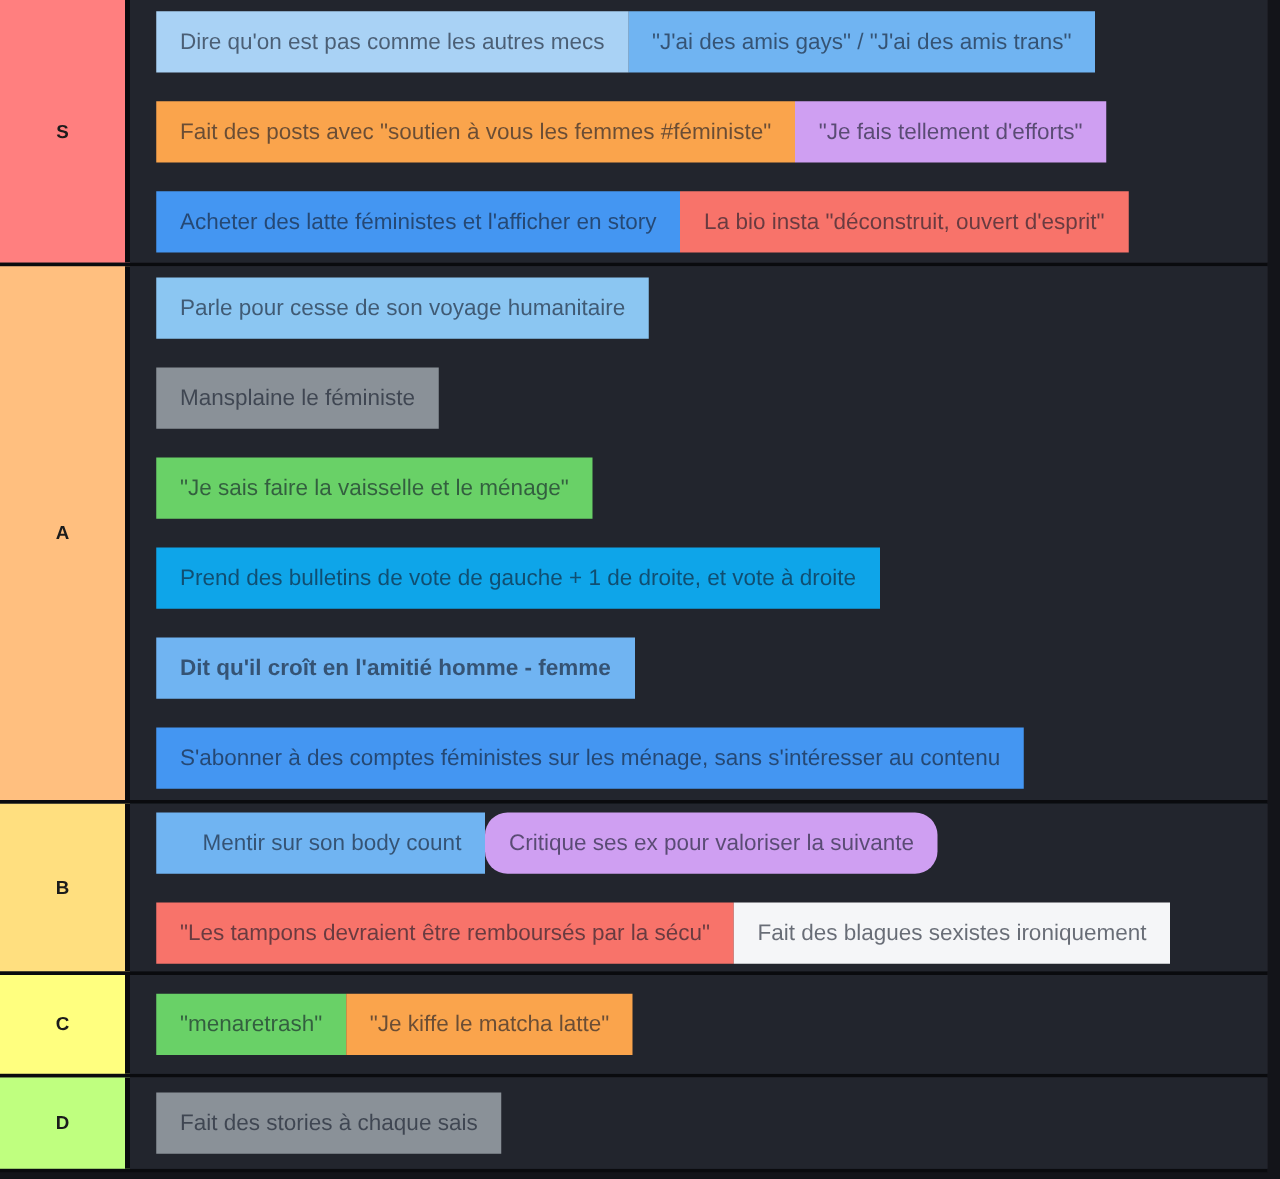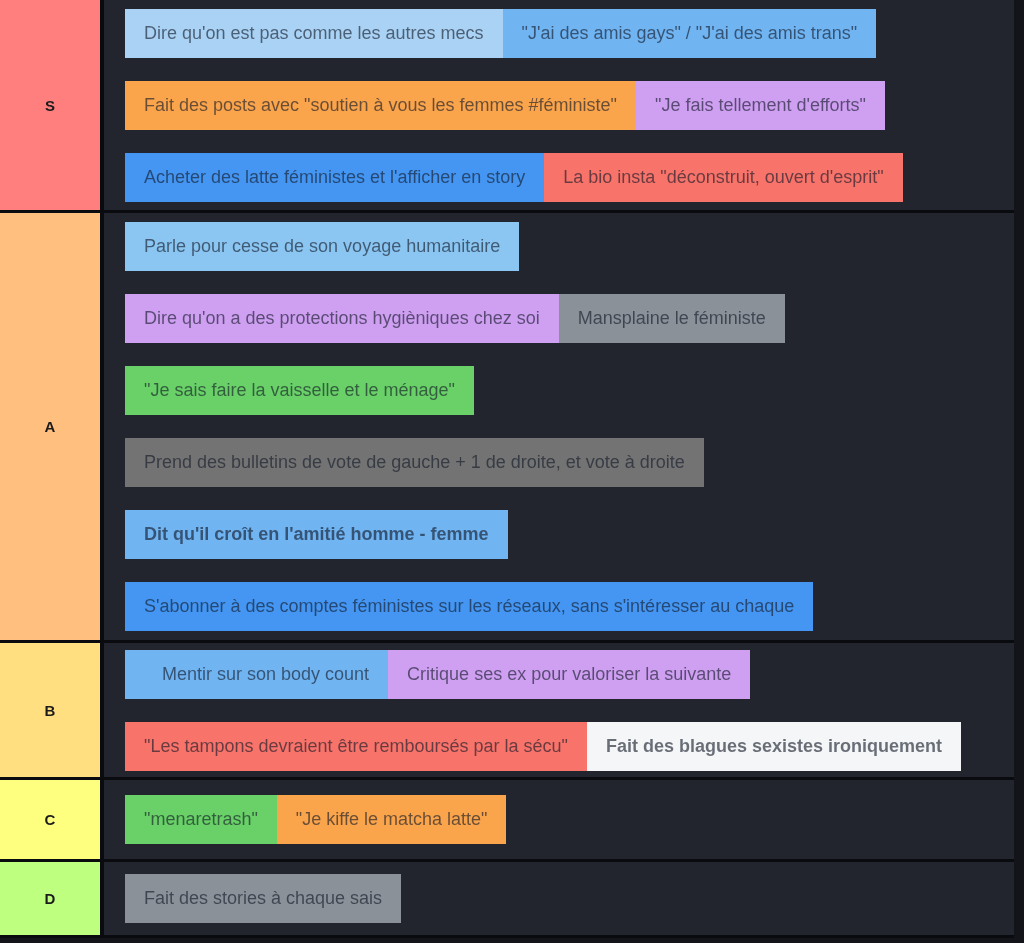--- a/index.html
+++ b/index.html
@@ -87,47 +87,46 @@
           </div>
         </div>
       </div>
       <div class="tier-row" data-tier="A">
         <div class="tier-label" style="background: rgb(255, 191, 127);">A</div>
         <div class="tier-content">
           <div class="tier-line">
             <div class="tier-item" style="background: rgb(139, 198, 242);">Parle pour cesse de son voyage humanitaire</div>
           </div>
           <div class="tier-line">
-            <div class="tier-item" style="background: rgb(207, 159, 242);">Dire qu'on a des protections hygièniques chez soi</div>
             <div class="tier-item" style="background: rgb(138, 145, 152);">Mansplaine le féministe</div>
           </div>
           <div class="tier-line">
             <div class="tier-item" style="background: rgb(105, 209, 103);">"Je sais faire la vaisselle et le ménage"</div>
           </div>
           <div class="tier-line">
-            <div class="tier-item" style="background: #737373;">Prend des bulletins de vote de gauche + 1 de droite, et vote à droite</div>
+            <div class="tier-item" style="background: #0ea5e9;">Prend des bulletins de vote de gauche + 1 de droite, et vote à droite</div>
           </div>
           <div class="tier-line">
             <div class="tier-item" style="background: rgb(112, 180, 242); font-weight: bold;">Dit qu'il croît en l'amitié homme - femme</div>
           </div>
           <div class="tier-line">
-            <div class="tier-item" style="background: rgb(68, 150, 242);">S'abonner à des comptes féministes sur les réseaux, sans s'intéresser au chaque</div>
+            <div class="tier-item" style="background: rgb(68, 150, 242);">S'abonner à des comptes féministes sur les ménage, sans s'intéresser au contenu</div>
           </div>
         </div>
       </div>
       <div class="tier-row" data-tier="B">
         <div class="tier-label" style="background: rgb(255, 223, 127);">B</div>
         <div class="tier-content">
           <div class="tier-line">
             <div class="tier-item" style="background: rgb(112, 180, 242); padding-left: 37px;">Mentir sur son body count</div>
-            <div class="tier-item" style="background: rgb(207, 159, 242);">Critique ses ex pour valoriser la suivante</div>
+            <div class="tier-item" style="background: rgb(207, 159, 242); border-radius: 18px;">Critique ses ex pour valoriser la suivante</div>
           </div>
           <div class="tier-line">
             <div class="tier-item" style="background: rgb(248, 115, 106);">"Les tampons devraient être remboursés par la sécu"</div>
-            <div class="tier-item" style="background: rgb(245, 246, 248); font-weight: bold;">Fait des blagues sexistes ironiquement</div>
+            <div class="tier-item" style="background: rgb(245, 246, 248);">Fait des blagues sexistes ironiquement</div>
           </div>
         </div>
       </div>
       <div class="tier-row" data-tier="C">
         <div class="tier-label" style="background: rgb(255, 255, 127);">C</div>
         <div class="tier-content">
           <div class="tier-line">
             <div class="tier-item" style="background: rgb(105, 209, 103);">"menaretrash"</div>
             <div class="tier-item" style="background: rgb(250, 164, 76);">"Je kiffe le matcha latte"</div>
           </div>

